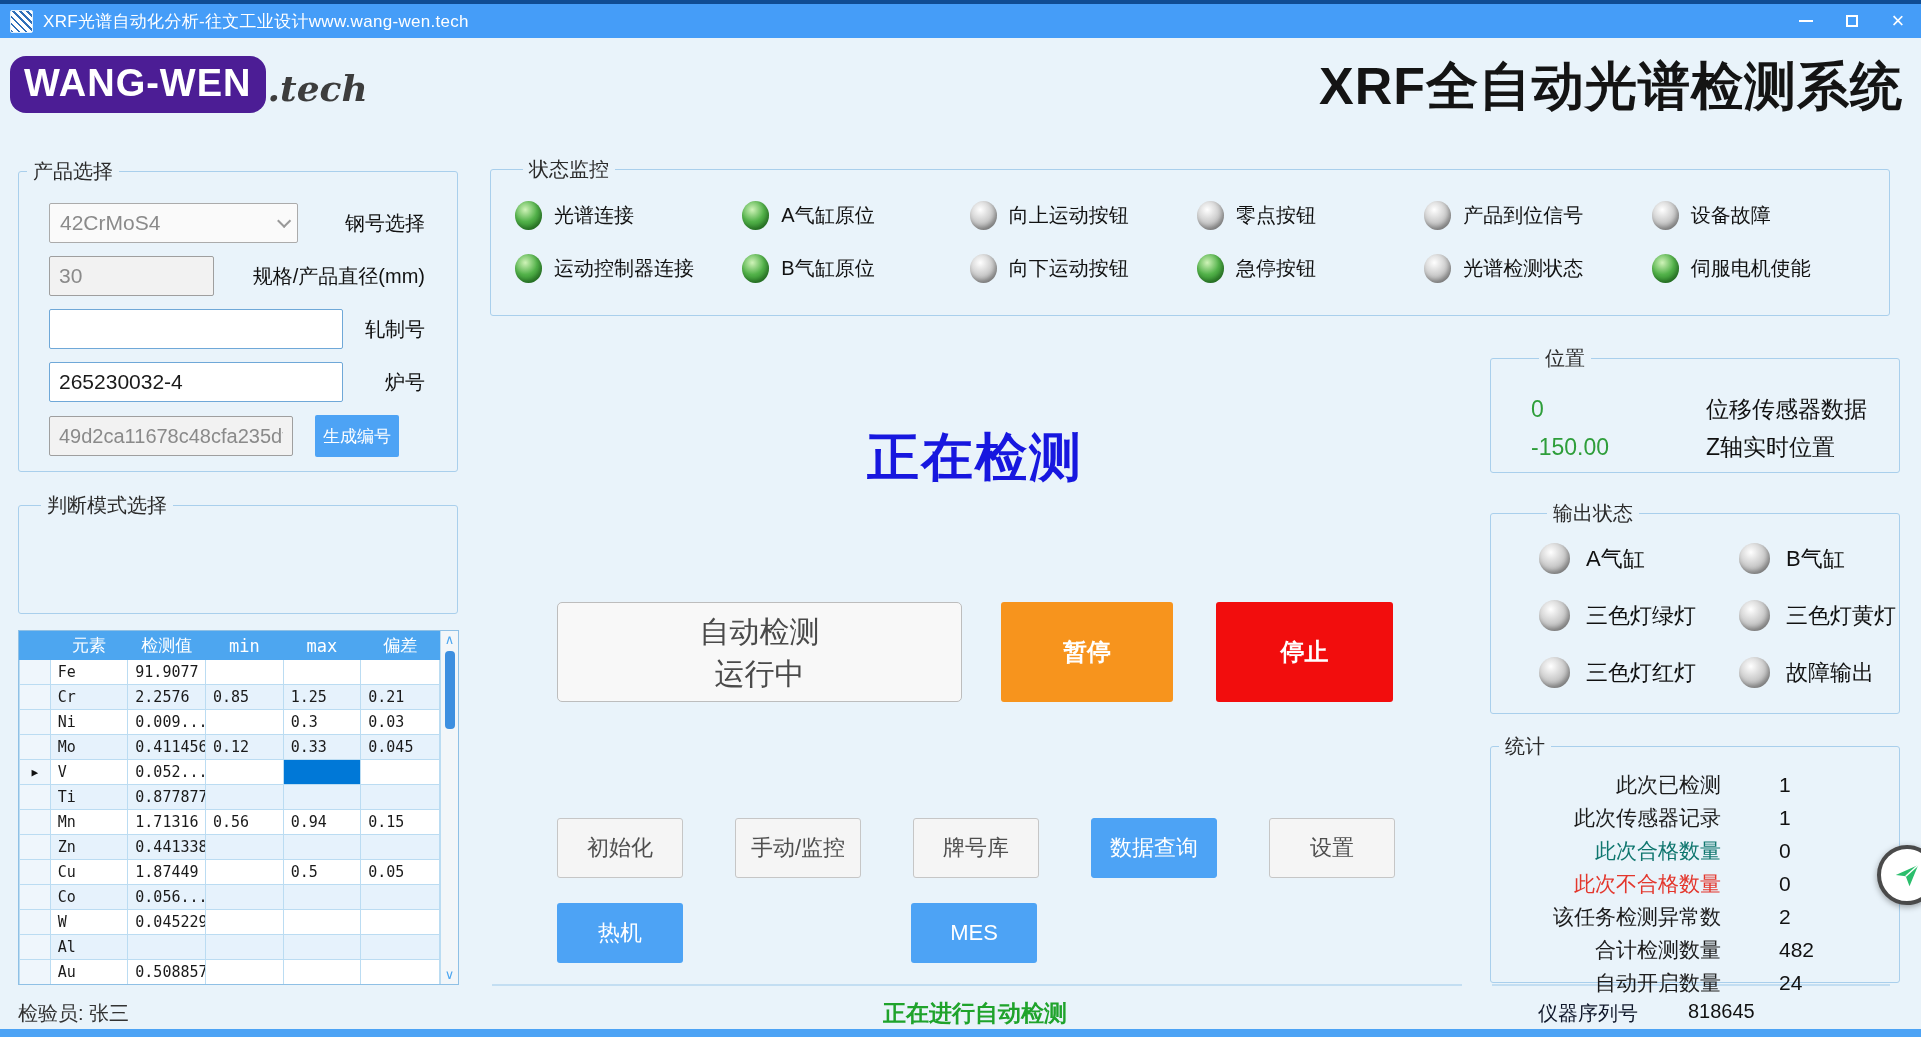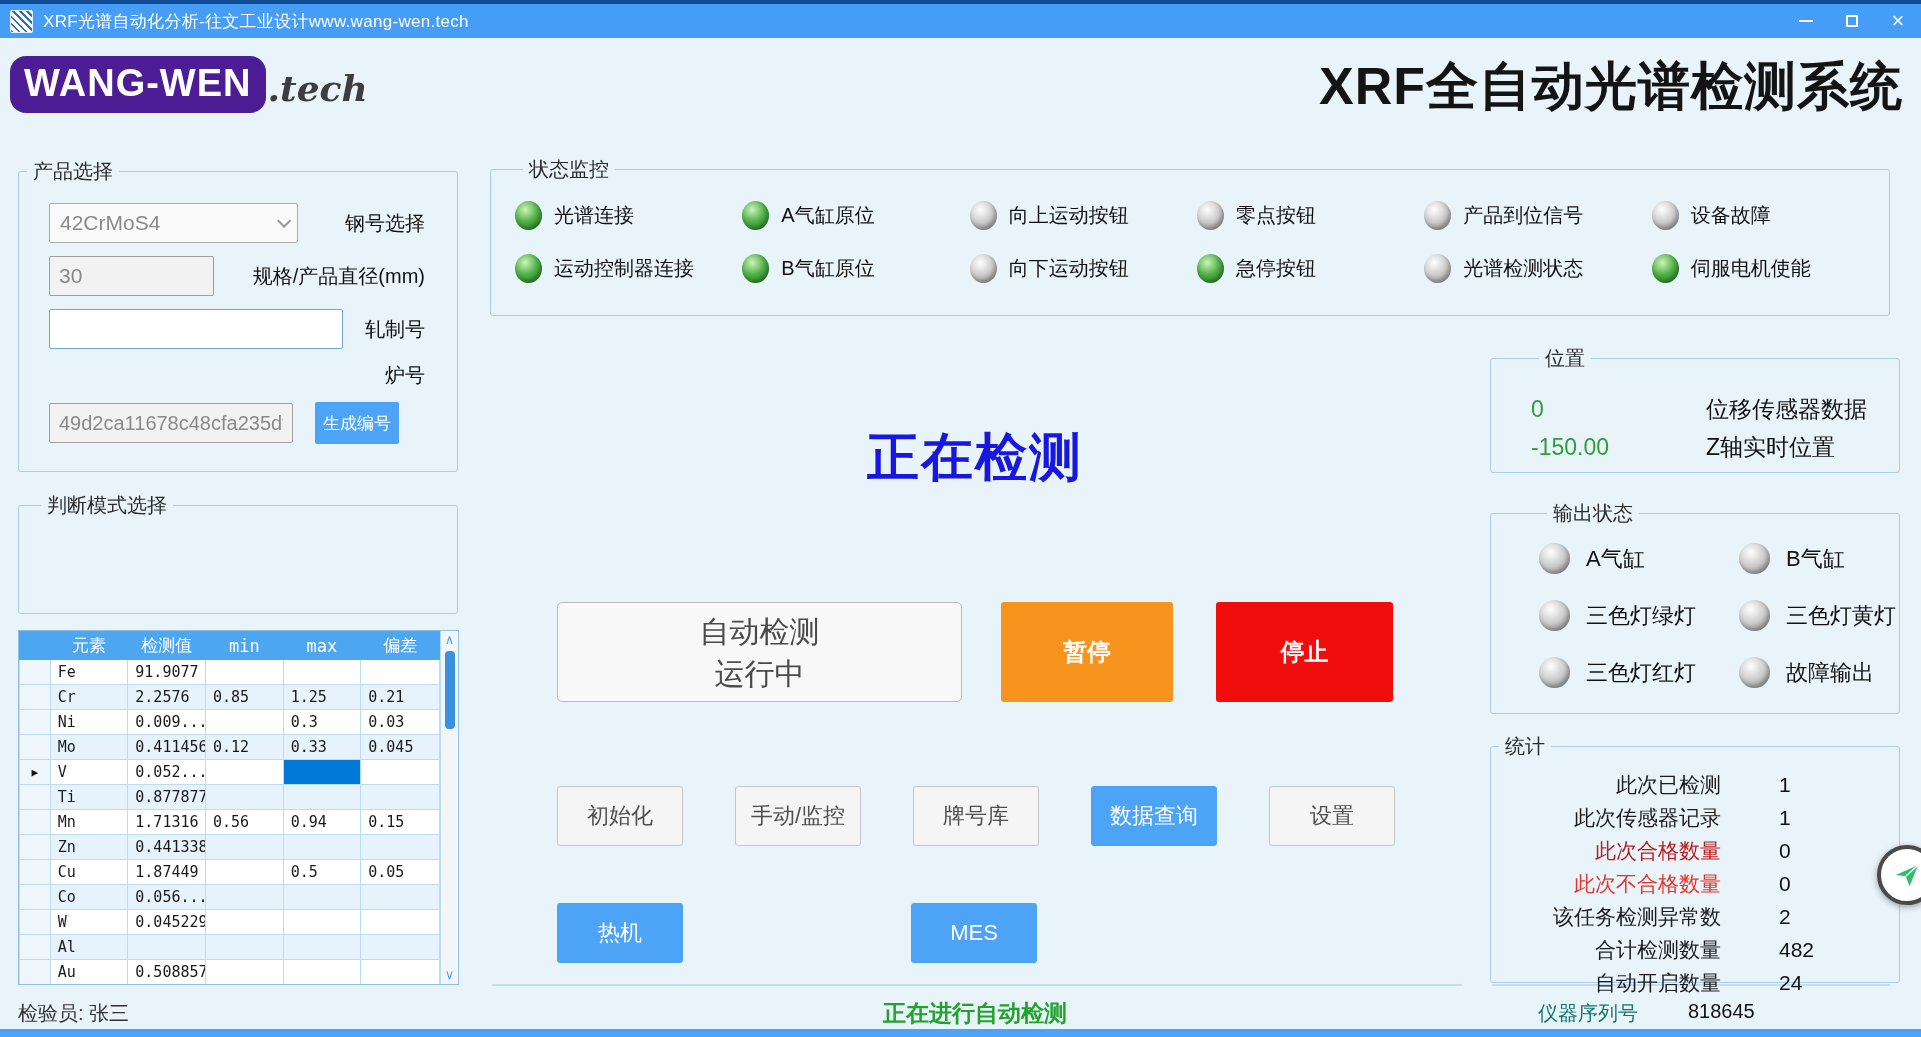--- a/index.html
+++ b/index.html
@@ -123,21 +123,21 @@
     font-size:30px; color:#4a4a4a; text-align:center; line-height:42px; padding-top:8px;
     font-family:"Liberation Sans",sans-serif;
   }
   .pause-btn, .stop-btn {
     position:absolute; top:602px; height:100px; border:none; border-radius:3px;
     color:#fff; font-size:24px; font-weight:bold; font-family:"Liberation Sans",sans-serif; cursor:pointer;
   }
   .pause-btn { left:1001px; width:172px; background:#F7941D; }
   .stop-btn  { left:1216px; width:177px; background:#F20D0D; }
   .nav-btn {
-    position:absolute; top:786px; width:126px; height:60px;
+    position:absolute; top:818px; width:126px; height:60px;
     background:#F5F5F5; border:1px solid #C6C6C6; border-radius:3px;
     font-size:22px; color:#4f4f4f; font-family:"Liberation Sans",sans-serif; cursor:pointer;
   }
   .nav-btn.active { background:#4DA3F5; border-color:#4DA3F5; color:#fff; }
   .sec-btn {
     position:absolute; top:903px; width:126px; height:60px;
     background:#4DA3F5; border:none; border-radius:3px; color:#fff; font-size:22px;
     font-family:"Liberation Sans",sans-serif; cursor:pointer;
   }
   .divider { position:absolute; top:984px; height:2px; background:#C3DEF2; }
@@ -149,34 +149,34 @@
   .pos-value { width:175px; font-size:23px; color:#2E9E3A; }
   .pos-label { font-size:23px; color:#111; }
   .output-panel { left:1490px; top:500px; width:410px; height:214px; padding:12px 0 0 48px; }
   .out-grid { display:grid; grid-template-columns: 200px 1fr; row-gap:26px; margin-top:4px; }
   .out-item { display:flex; align-items:center; }
   .sphere.big { width:31px; height:31px; }
   .out-label { font-size:22px; margin-left:16px; color:#111; white-space:nowrap; }
   .stats-panel { left:1490px; top:733px; width:410px; height:250px; padding:8px 0 0 0; }
   .stats-row { display:flex; align-items:center; height:33px; }
   .stats-label { width:230px; text-align:right; font-size:21px; color:#1c1c1c; white-space:nowrap; }
-  .stats-label.green { color:#b91c1c; }
+  .stats-label.green { color:#0f766e; }
   .stats-label.red { color:#E3362C; }
   .stats-value { margin-left:58px; font-size:21px; color:#111; }
   
   .float-widget {
     position:absolute; right:-16px; top:845px; width:60px; height:60px; border-radius:50%;
     background:#fff; border:4px solid #4a4a4a; display:flex; align-items:center; justify-content:center;
     box-shadow:0 2px 6px rgba(0,0,0,0.35); cursor:pointer;
   }
   
   .inspector { position:absolute; left:18px; top:1000px; font-size:20px; color:#333; }
   .footer-status { position:absolute; left:557px; top:998px; width:836px; text-align:center;
     font-size:23px; font-weight:bold; color:#1FA32B; }
-  .serial-label { position:absolute; left:1538px; top:1000px; font-size:20px; color:#0f766e; }
+  .serial-label { position:absolute; left:1538px; top:1000px; font-size:20px; color:#0f172a; }
   .serial-value { position:absolute; left:1688px; top:1000px; font-size:20px; color:#111; }
   .bottom-strip { position:absolute; left:0; bottom:0; width:1921px; height:8px; background:#4DA3F5; }
 </style>
 </head>
 <body>
 
 <div class="titlebar">
   <div class="app-icon"></div>
   <span class="win-title">XRF光谱自动化分析-往文工业设计www.wang-wen.tech</span>
   <div class="win-controls">
@@ -211,20 +211,21 @@
   </div>
   <div class="p-row">
     <input class="inp inp-gray inp-spec" value="30" style="">
     <span class="p-label">规格/产品直径(mm)</span>
   </div>
   <div class="p-row">
     <input class="inp inp-white inp-wide" value="" style="">
     <span class="p-label">轧制号</span>
   </div>
   <div class="p-row">
+    <input class="inp inp-white inp-wide" value="265230032-4" style="">
     <span class="p-label">炉号</span>
   </div>
   <div class="p-row">
     <input class="inp inp-gray inp-serial" value="49d2ca11678c48cfa235df" style="">
     <button class="gen-btn">生成编号</button>
   </div>
 </fieldset>
 
 <fieldset class="mode-panel">
   <legend>判断模式选择</legend>

